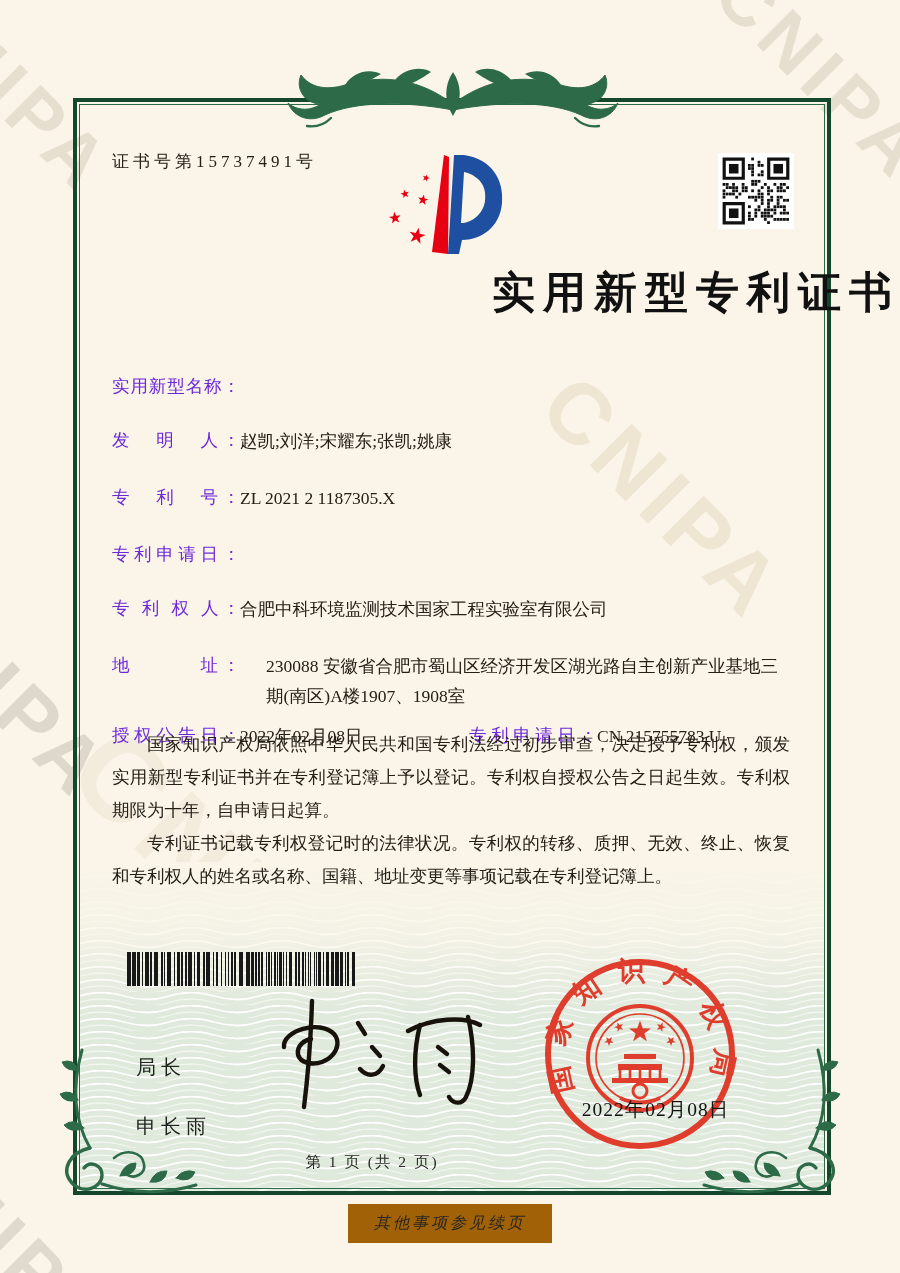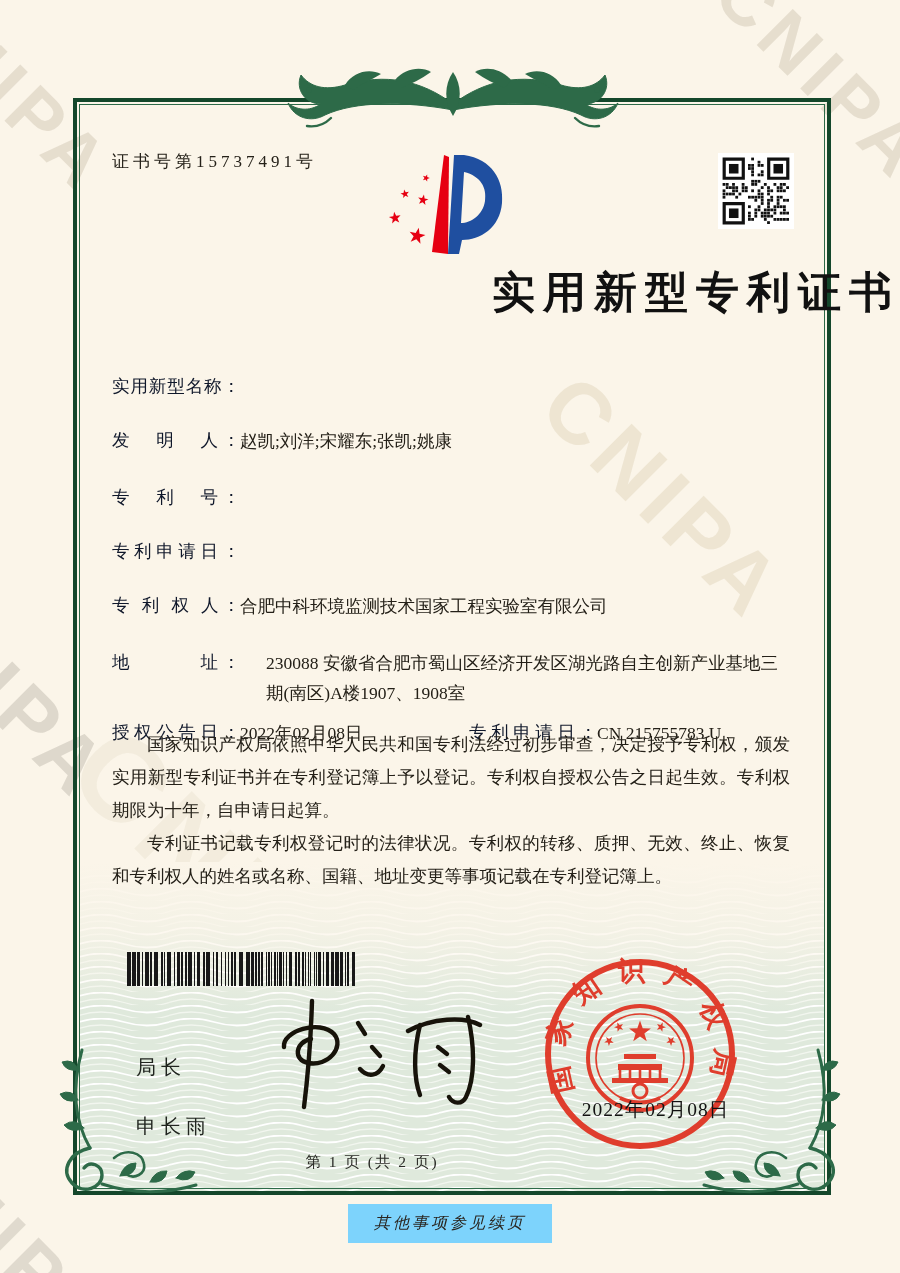--- a/index.html
+++ b/index.html
@@ -36,42 +36,42 @@
   .qr{position:absolute;left:718px;top:153px;background:#fff;padding:4px;line-height:0;}
   .title{
     position:absolute;left:0;top:264px;width:900px;text-align:right;
     font-size:43px;font-weight:bold;letter-spacing:8px;color:#111;
   }
   
   .fields{position:absolute;left:112px;top:374px;width:678px;font-size:17.5px;}
   .f-row{display:flex;line-height:25px;margin-bottom:29px;align-items:flex-start;}
   .f-label{
     display:inline-block;width:128px;flex:0 0 128px;
-    text-align:justify;text-align-last:justify;color:#0f172a;
+    text-align:justify;text-align-last:justify;color:#6d28d9;
   }
   .f-value{flex:1;color:#242018;line-height:30px;margin-top:-2px;}
   .f-value-fixed{flex:0 0 229px;}
   
   .paras{position:absolute;left:112px;top:728px;width:678px;font-size:17.5px;line-height:33px;color:#242018;}
   .paras p{margin:0;text-indent:2em;text-align:justify;}
   
   .barcode{position:absolute;left:127px;top:952px;line-height:0;}
   .director{position:absolute;left:136px;top:1022px;font-family:"Liberation Sans","DejaVu Sans",sans-serif;
     font-size:20px;letter-spacing:5px;color:#20241f;}
   .director div{margin-bottom:15px;margin-top:32px;}
   .signature{position:absolute;left:262px;top:995px;}
   .seal{position:absolute;left:542px;top:956px;opacity:.94;}
   .seal-date{
     position:absolute;left:548px;top:1096px;width:215px;text-align:center;
     font-size:19.5px;letter-spacing:1px;color:#121212;z-index:6;
   }
   .page-info{position:absolute;left:0;top:1152px;width:744px;text-align:center;font-size:15.5px;letter-spacing:2px;color:#2a2a26;}
   .footer-note-wrap{position:absolute;left:0;top:1204px;width:900px;text-align:center;}
   .footer-note{
-    display:inline-block;background:#7dd3fc;padding:9px 26px;
+    display:inline-block;background:#a16207;padding:9px 26px;
     font-size:16px;letter-spacing:3px;color:#2a2620;font-style:italic;
   }
   .ornament{position:absolute;z-index:4;}
   .content{z-index:5;}
 </style>
 </head>
 <body>
 
 <div class="wm" style="left:-58px;top:-38px;font-size:74px;color:rgba(206,196,178,.48);">CNIPA</div>
 <div class="wm" style="left:758px;top:-50px;font-size:74px;color:rgba(206,196,178,.48);">CNIPA</div>
@@ -288,20 +288,21 @@
 <div class="fields content">
   <div class="f-row">
     <span class="f-label">实用新型名称：</span>
   </div>
   <div class="f-row">
     <span class="f-label">发　明　人：</span>
     <span class="f-value">赵凯;刘洋;宋耀东;张凯;姚康</span>
   </div>
   <div class="f-row">
     <span class="f-label">专　利　号：</span>
+    <span class="f-value">ZL 2021 2 1187305.X</span>
   </div>
   <div class="f-row">
     <span class="f-label">专利申请日：</span>
   </div>
   <div class="f-row">
     <span class="f-label">专 利 权 人：</span>
     <span class="f-value">合肥中科环境监测技术国家工程实验室有限公司</span>
   </div>
   <div class="f-row" style="margin-bottom:12px;gap:26px;">
     <span class="f-label">地　　　址：</span>

